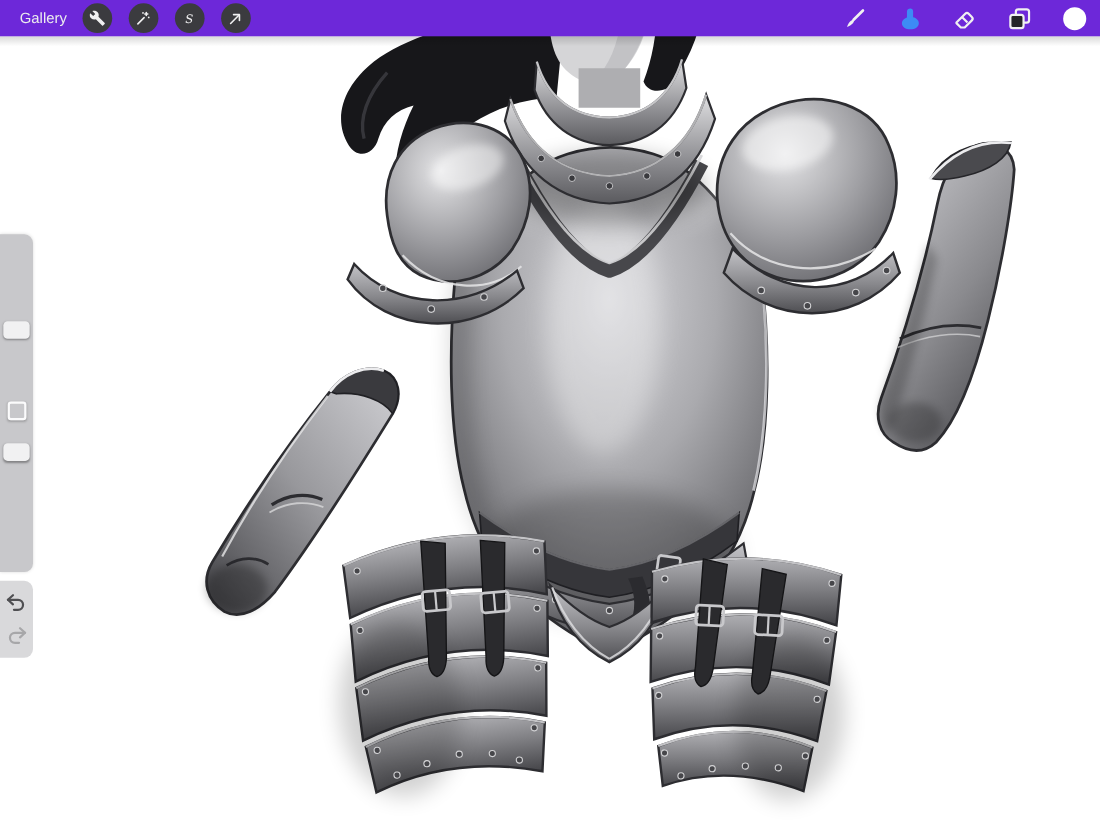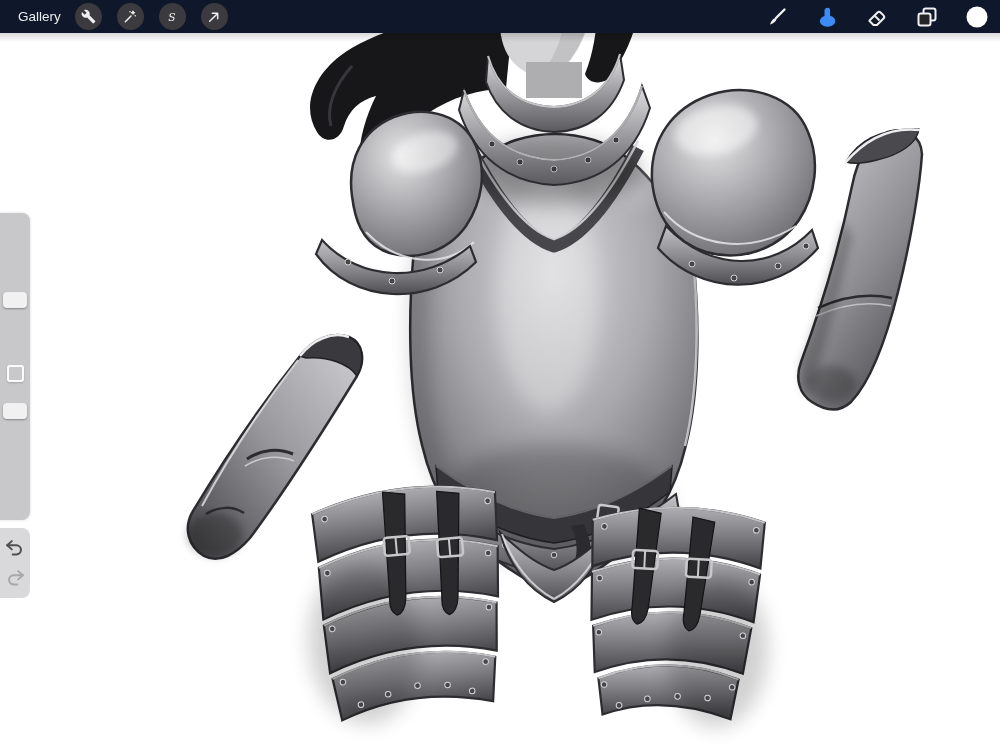--- a/index.html
+++ b/index.html
@@ -1,20 +1,20 @@
 <!DOCTYPE html>
 <html><head>
 <meta charset="utf-8">
 <style>
   html,body{margin:0;padding:0;background:#555;}
   .screen{position:relative;width:1000px;height:750px;overflow:hidden;background:#fff;
           font-family:"Liberation Sans",sans-serif;}
   .art{position:absolute;top:0;left:0;width:1000px;height:750px;}
   
-  .topbar{position:absolute;top:0;left:0;right:0;height:33px;background:#0f172a;
+  .topbar{position:absolute;top:0;left:0;right:0;height:33px;background:#6d28d9;
           display:flex;align-items:center;z-index:10;}
   .gallery{color:#ececee;font-size:13.5px;padding:0 14px 0 18px;cursor:default;}
   .tool-circle{width:27px;height:27px;border-radius:50%;background:#3b3b3f;
                display:flex;align-items:center;justify-content:center;margin-right:15px;flex:0 0 auto;}
   .right-tools{margin-left:auto;display:flex;align-items:center;gap:26px;padding-right:11px;}
   .ric{width:24px;height:24px;display:flex;align-items:center;justify-content:center;}
   .canvas-shadow{position:absolute;top:33px;left:0;right:0;height:9px;z-index:5;
                  background:linear-gradient(rgba(0,0,0,.15),rgba(0,0,0,0));}
   
   .sidebar{position:absolute;left:0;top:213px;width:30px;height:307px;background:#c8c8cb;

